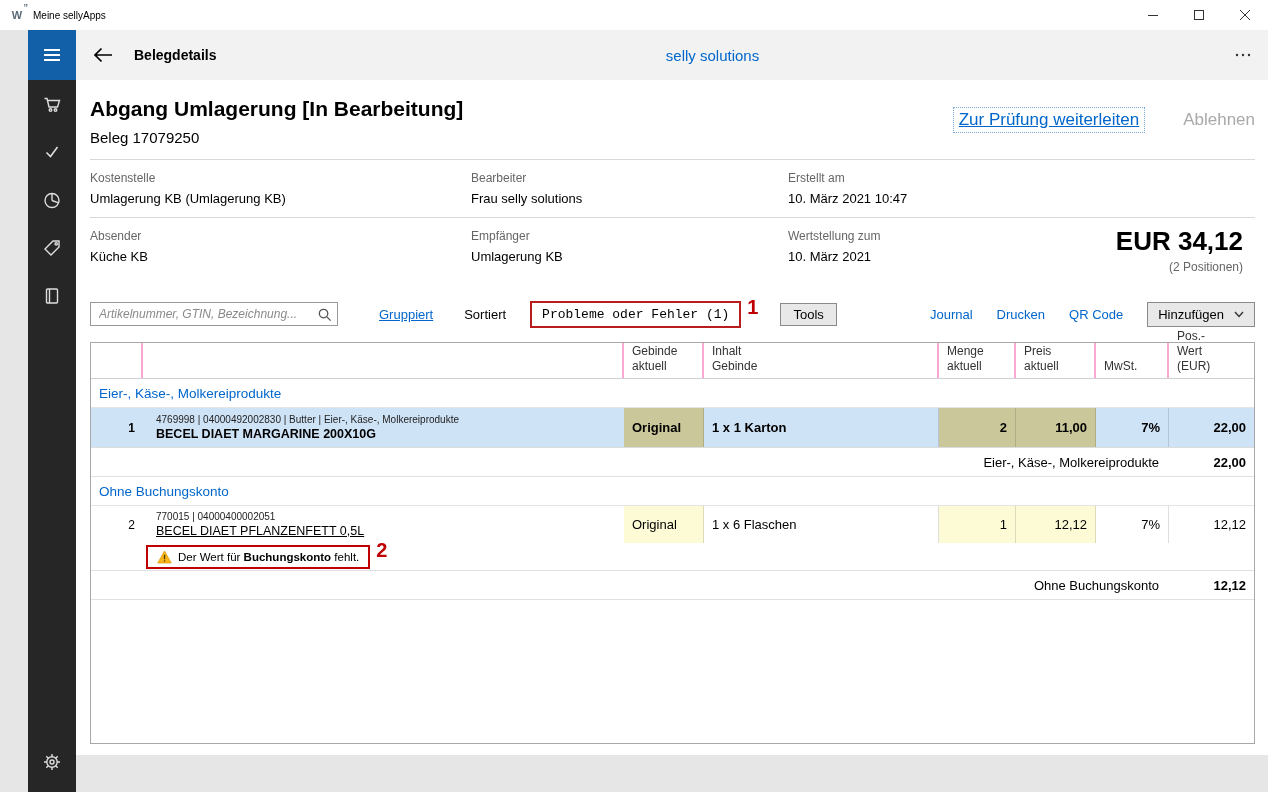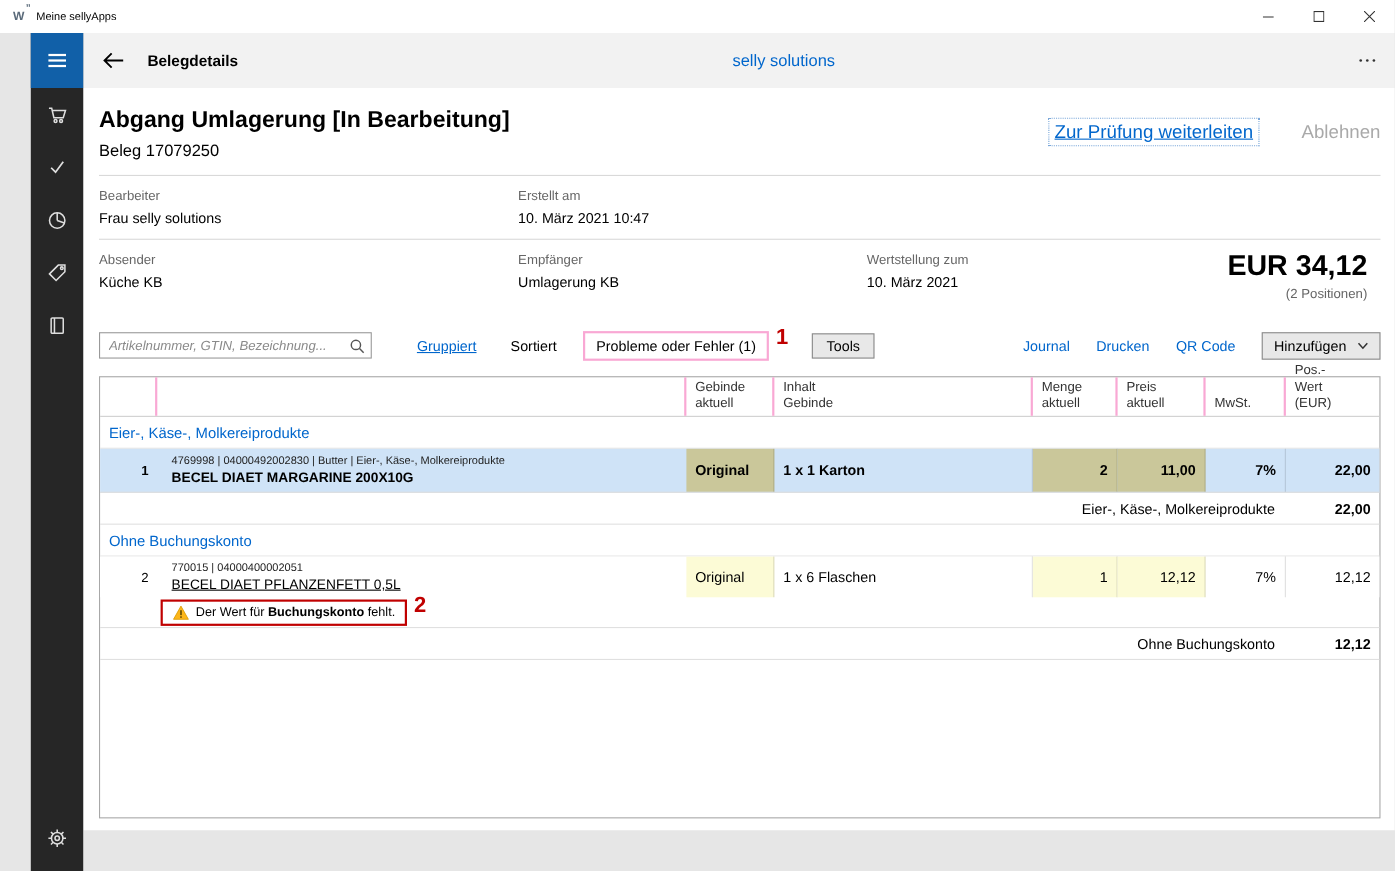--- a/index.html
+++ b/index.html
@@ -62,21 +62,21 @@
   .toolbar { display:flex; align-items:center; margin-top:6px; height:28px; }
   .search { width:248px; height:24px; border:1px solid #999; display:flex;
     align-items:center; padding:0 5px 0 8px; background:#fff; }
   .search input { border:none; outline:none; flex:1; font-size:12px; font-style:italic;
     font-family:inherit; color:#1d4ed8; min-width:0; background:transparent; }
   .search input::placeholder { color:#8a8a8a; font-style:italic; }
   .lnk { font-size:13px; color:#0066cc; cursor:pointer; }
   .lnk.u { text-decoration:underline; }
   .plain-lnk { font-size:13px; color:#000; cursor:pointer; }
   .ml41 { margin-left:41px; } .ml31 { margin-left:31px; } .ml24 { margin-left:24px; } .ml22 { margin-left:22px; }
-  .problems-box { border:2px solid #f9a8d4; padding:4px 10px; font-size:13px; color:#000; cursor:pointer; }
+  .problems-box { border:2px solid #b91c1c; padding:4px 10px; font-size:13px; color:#000; cursor:pointer;font-family:Liberation Mono, monospace; }
   .marker { color:#c00000; font-size:20px; font-weight:600; margin-left:6px; position:relative; top:-7px; }
   .btn { background:#e8e8e8; border:1px solid #8a8a8a; font-size:13px; padding:3px 12px;
     font-family:inherit; color:#000; cursor:pointer; }
   .right-links { margin-left:auto; display:flex; align-items:center; gap:24px; }
   .add-btn { display:flex; align-items:center; gap:10px; padding:4px 10px; }
 
   
   .table { margin-top:14px; border:1px solid #a8a8a8; height:402px; display:flex;
     flex-direction:column; background:#fff; }
   .trow { display:flex; }
@@ -218,20 +218,24 @@
           <div class="doc-sub">Beleg 17079250</div>
         </div>
         <div class="doc-actions">
           <span class="link-forward">Zur Prüfung weiterleiten</span>
           <span class="link-reject">Ablehnen</span>
         </div>
       </div>
 
       <div class="info-row first">
         <div>
+          <div class="f-label">Kostenstelle</div>
+          <div class="f-value">Umlagerung KB (Umlagerung KB)</div>
+        </div>
+        <div>
           <div class="f-label">Bearbeiter</div>
           <div class="f-value">Frau selly solutions</div>
         </div>
         <div>
           <div class="f-label">Erstellt am</div>
           <div class="f-value">10. März 2021 10:47</div>
         </div>
       </div>
 
       <div class="info-row second">

